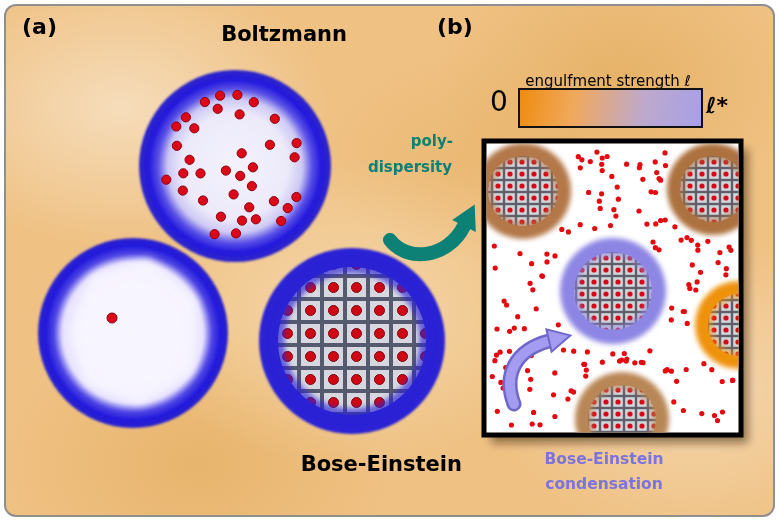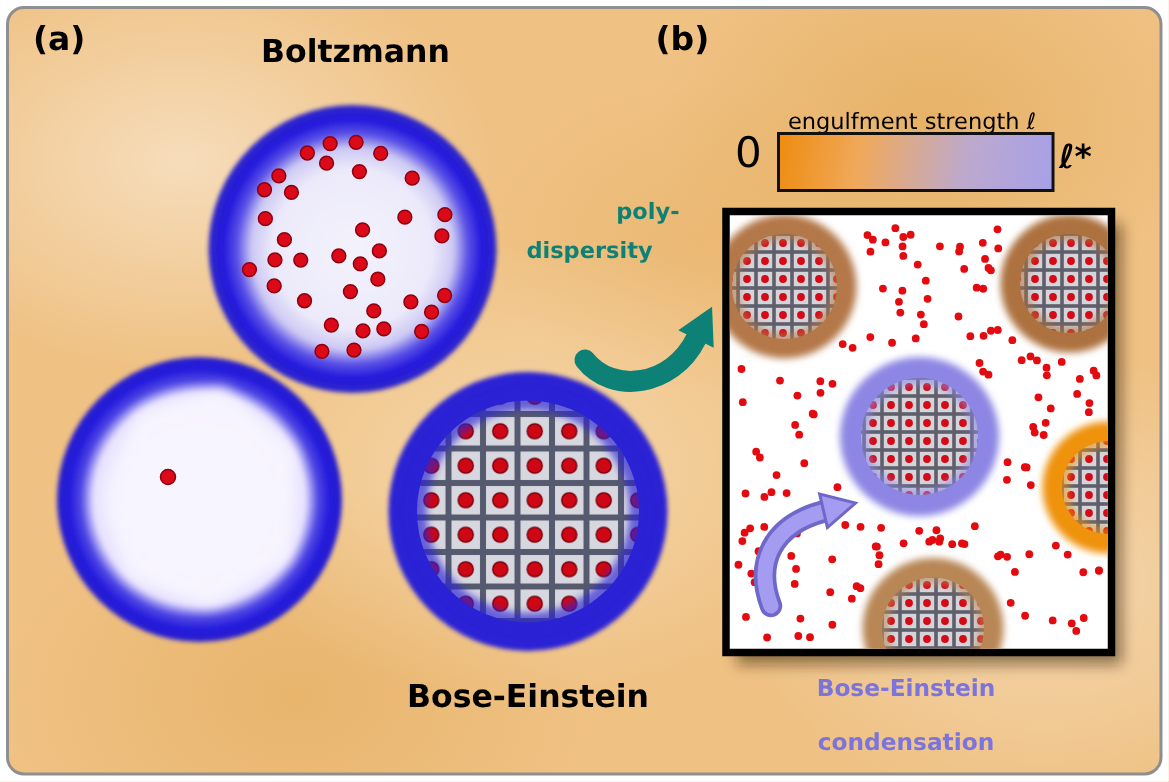--- a/index.html
+++ b/index.html
@@ -12,21 +12,21 @@
           radial-gradient(ellipse 300px 200px at 15% 20%, rgba(255,255,255,0.45), rgba(255,255,255,0) 70%),
           radial-gradient(ellipse 260px 190px at 80% 15%, rgba(214,150,52,0.35), rgba(214,150,52,0) 70%),
           radial-gradient(ellipse 320px 220px at 45% 60%, rgba(255,248,230,0.40), rgba(255,248,230,0) 70%),
           radial-gradient(ellipse 280px 200px at 25% 90%, rgba(216,152,58,0.30), rgba(216,152,58,0) 70%),
           radial-gradient(ellipse 300px 220px at 90% 75%, rgba(255,255,255,0.35), rgba(255,255,255,0) 70%),
           radial-gradient(ellipse 200px 150px at 60% 30%, rgba(222,160,70,0.25), rgba(222,160,70,0) 70%);
   }
   svg.art{position:absolute;left:0;top:0;}
   .txt{position:absolute;color:#000;}
   .panel-label{font-size:22px;font-weight:700;}
-  .circle-label{font-size:21px;font-weight:700;text-align:center;width:220px;}
+  .circle-label{font-size:21px;font-weight:700;text-align:right;width:220px;}
   .teal-note{font-size:15px;font-weight:700;text-align:center;width:120px;color:#0d8175;}
   .cb-title{font-size:15px;text-align:center;width:240px;}
   .cb-min{font-size:28px;font-weight:400;}
   .cb-max{font-size:22px;font-style:italic;font-weight:700;}
   .colorbar{position:absolute;left:518px;top:88px;width:181px;height:36px;
         border:2px solid #111;
         background:linear-gradient(100deg,#ee8c10 0%,#f0a95c 30%,#bda9cd 68%,#a7a0e8 100%);}
   .purple-note{font-size:15.5px;font-weight:700;text-align:center;width:210px;color:#7b74dd;}
 </style>
 </head>
@@ -328,27 +328,27 @@
   </svg>
 
   <div class="txt panel-label" style="left:22px;top:14px;">(a)</div>
 
   <div class="txt circle-label" style="left:127px;top:22px;">Boltzmann</div>
 
 
   <div class="txt circle-label" style="left:242px;top:452px;">Bose-Einstein</div>
 
   <div class="txt teal-note" style="left:333px;top:132px;text-align:right;">poly-</div>
-  <div class="txt teal-note" style="left:333px;top:158px;">dispersity</div>
+  <div class="txt teal-note" style="left:350px;top:158px;">dispersity</div>
 
   <div class="txt panel-label" style="left:437px;top:14px;">(b)</div>
 
   <div class="txt cb-title" style="left:488px;top:72px;">engulfment strength ℓ</div>
 
   <div class="txt cb-min" style="left:490px;top:85px;">0</div>
 
   <div class="colorbar"></div>
 
   <div class="txt cb-max" style="left:706px;top:93px;">ℓ*</div>
 
   <div class="txt purple-note" style="left:499px;top:450px;">Bose-Einstein</div>
-  <div class="txt purple-note" style="left:499px;top:486px;">condensation</div>
+  <div class="txt purple-note" style="left:499px;top:475px;">condensation</div>
 </div>
 
 </body></html>

